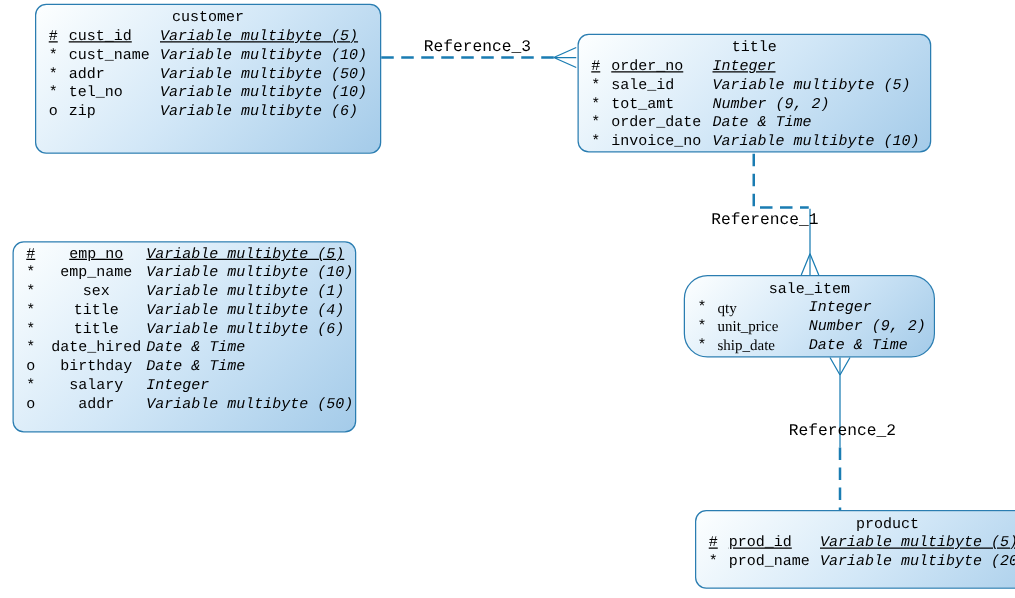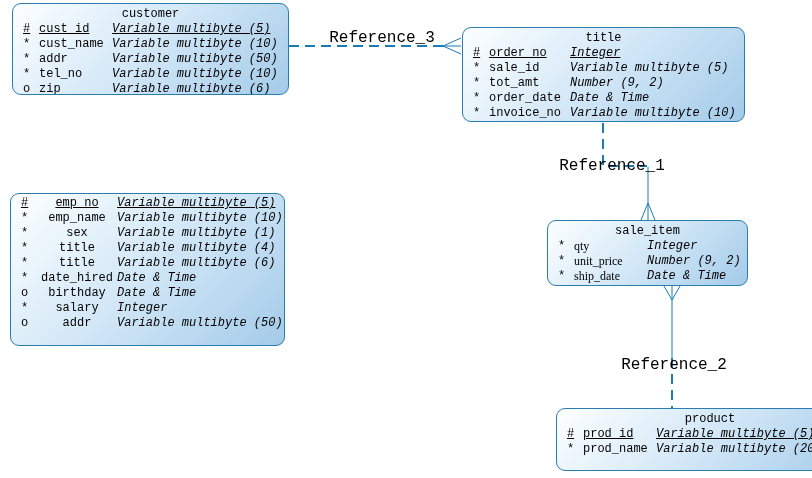--- a/index.html
+++ b/index.html
@@ -14,39 +14,39 @@
     border:1px solid #2a7db1; border-radius:9px;
     background:linear-gradient(135deg,#fdffff 0%,#d2e7f7 50%,#a4cbe9 100%);
     padding-top:2px; overflow:hidden;
   }
   .entity-title { height:16px; line-height:16px; text-align:center; font-size:12px; white-space:pre; }
   .entity-row { display:flex; height:15px; line-height:15px; font-size:12px; padding-left:10px; white-space:pre; }
   .cell-flag { flex:none; width:16px; }
   .cell-name { flex:none; }
   .cell-type { flex:none;font-style:italic; }
   .entity-row.pk span { text-decoration:underline; }
-  #entity-customer  { left:12px;  top:3px;   width:277px; height:92px; }
+  #entity-customer  { left:28px;  top:3px;   width:277px; height:120px; }
   #entity-customer  .cell-name { width:73px; }
   #entity-sales     { left:462px; top:27px;  width:283px; height:95px; }
   #entity-sales     .cell-name { width:81px; }
   #entity-employee  { left:10px;  top:193px; width:275px; height:153px; }
   #entity-employee  .cell-name { width:80px;text-align:center; }
-  #entity-sale-item { left:547px; top:220px; width:201px; height:66px; }
+  #entity-sale-item { left:547px; top:220px; width:201px; height:66px;border-radius:19px; }
   #entity-sale-item .cell-name { width:73px;font-family:Liberation Serif, serif; }
   #entity-product   { left:556px; top:408px; width:308px; height:63px; }
   #entity-product   .cell-name { width:73px; }
   
   #connector-layer { position:absolute; left:0; top:0; }
   .ref-label {
     position:absolute; transform:translate(-50%,-50%);
-    font-size:16px; line-height:12px; white-space:pre;
+    font-size:13px; line-height:12px; white-space:pre;
   }
   #label-ref3 { left:382px; top:38px; }
-  #label-ref1 { left:612px; top:166px; }
-  #label-ref2 { left:674px; top:345px;margin-top:20px; }
+  #label-ref1 { left:612px; top:176px; }
+  #label-ref2 { left:674px; top:345px; }
 </style>
 </head>
 <body>
 
 <div id="canvas">
 
   <svg id="connector-layer" width="812" height="478" viewBox="0 0 812 478">
     <g stroke="#1a7cb2" fill="none">
       <path d="M289,46 H443" stroke-width="2" stroke-dasharray="10,6"></path>
       <path d="M443,46 L461,38 M443,46 L461,46 M443,46 L461,54" stroke-width="1"></path>

